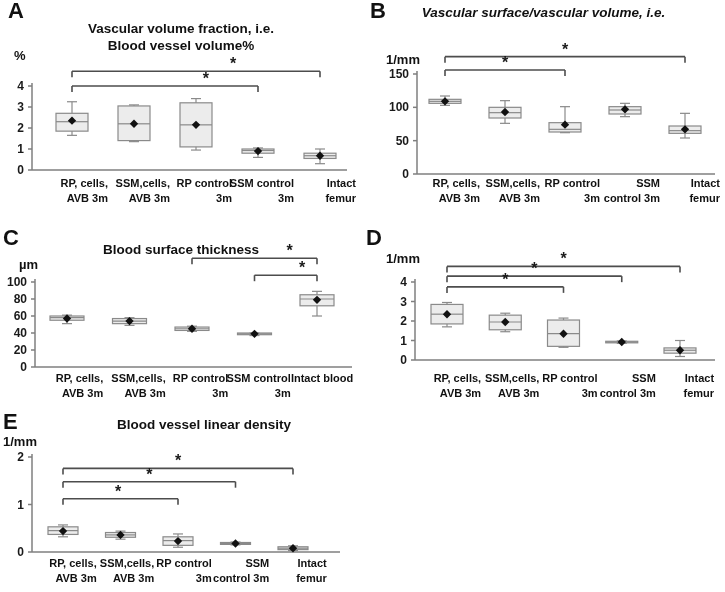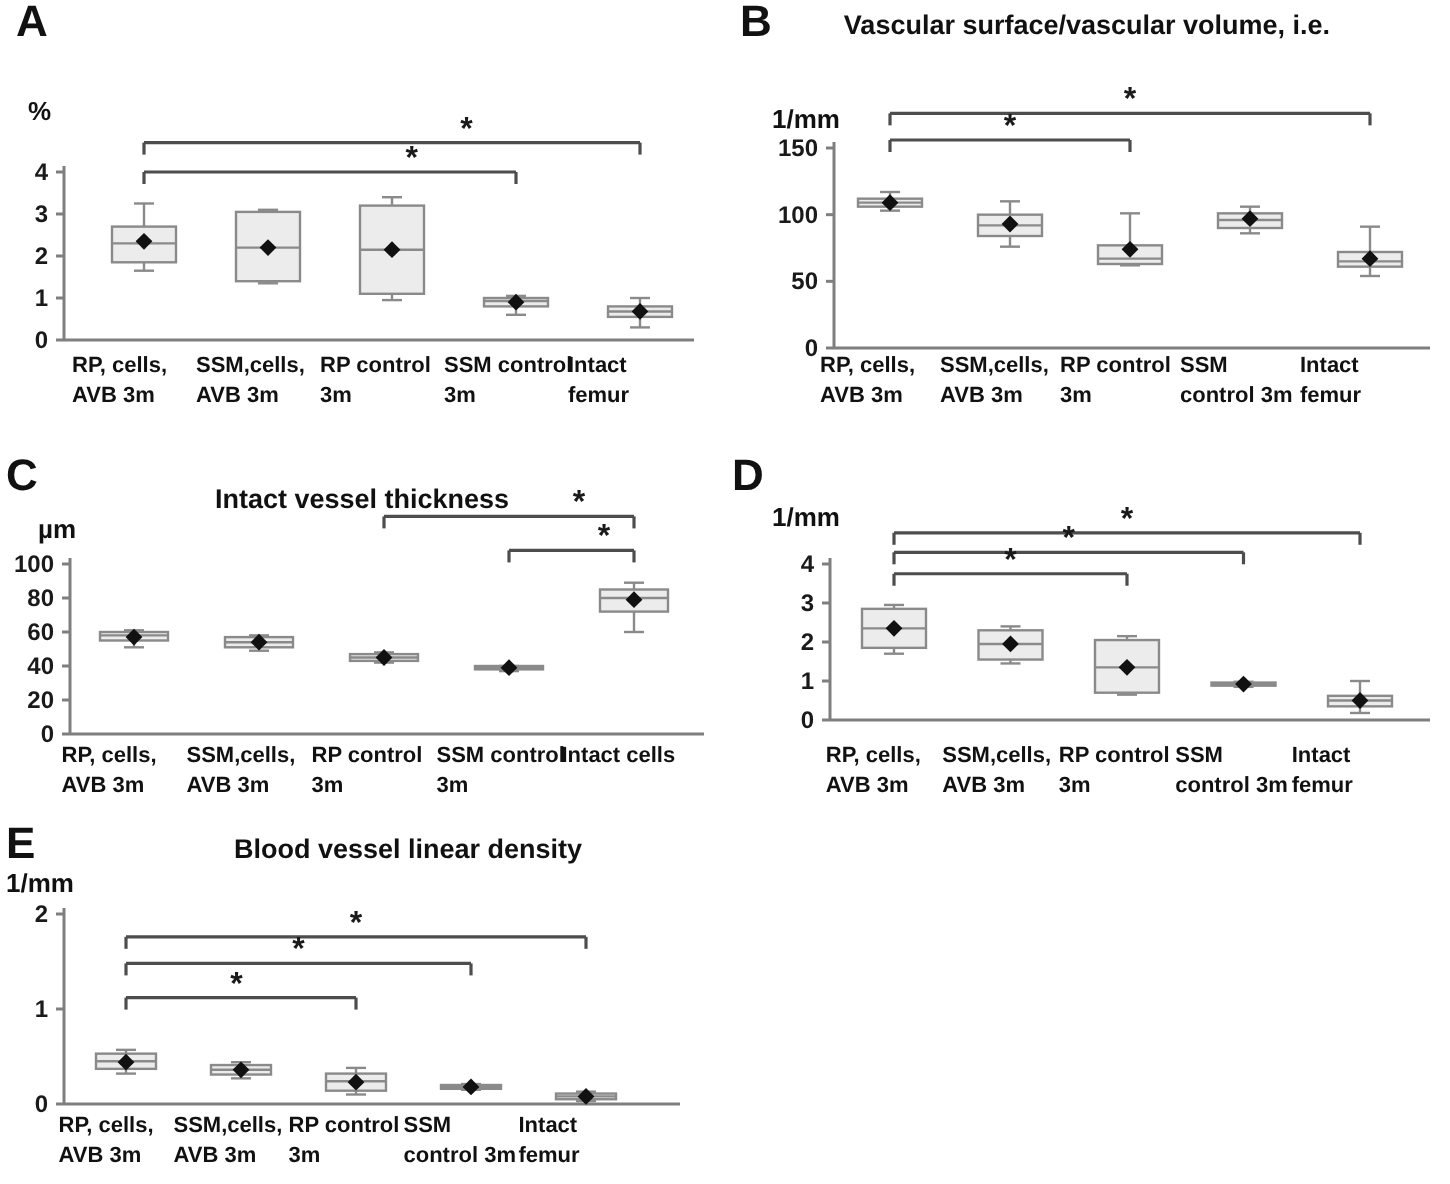--- a/index.html
+++ b/index.html
@@ -13,30 +13,34 @@
   }
   .panel-title{
     position:absolute;left:0;right:0;text-align:center;
     font-size:13.5px;font-weight:bold;line-height:17px;color:#111;
   }
   .y-unit{position:absolute;font-size:13px;font-weight:bold;color:#111;}
   .plot-svg{position:absolute;left:0;top:0;}
   .plot-svg text{font-family:"Liberation Sans",sans-serif;font-weight:bold;fill:#1a1a1a;}
   .xlabels{position:absolute;}
   .xlabel{
-    position:absolute;text-align:left;font-size:11px;font-weight:bold;
+    position:absolute;text-align:right;font-size:11px;font-weight:bold;
     line-height:15px;color:#111;white-space:nowrap;
   }
 </style>
 </head>
 <body>
 
 <div id="figure">
     <div class="panel" style="left: 0px; top: 0px; width: 362px; height: 225px;">
       <div class="panel-letter" style="left: 8px; top: 0px;">A</div>
+      <div class="panel-title" style="top: 20px;">
+        <div>Vascular volume fraction, i.e.</div>
+        <div>Blood vessel volume%</div>
+      </div>
       <div class="y-unit" style="left: 14px; top: 48px;">%</div>
       <svg class="plot-svg" width="362" height="225">
         <g>
           <line x1="32" y1="83" x2="32" y2="170" stroke="#7f7f7f" stroke-width="1.5"></line>
           <line x1="32" y1="170" x2="347" y2="170" stroke="#7f7f7f" stroke-width="1.5"></line>
           <line x1="28" y1="86" x2="32" y2="86" stroke="#7f7f7f" stroke-width="1.5"></line>
           <text x="24" y="90" text-anchor="end" font-size="12">4</text>
           <line x1="28" y1="107" x2="32" y2="107" stroke="#7f7f7f" stroke-width="1.5"></line>
           <text x="24" y="111" text-anchor="end" font-size="12">3</text>
           <line x1="28" y1="128" x2="32" y2="128" stroke="#7f7f7f" stroke-width="1.5"></line>
@@ -117,21 +121,21 @@
           <div>3m</div>
         </div>
         <div class="xlabel" style="left: 284px; width: 72px;">
           <div>Intact</div>
           <div>femur</div>
         </div>
       </div>
     </div>
     <div class="panel" style="left: 362px; top: 0px; width: 363px; height: 225px;">
       <div class="panel-letter" style="left: 8px; top: 0px;">B</div>
-      <div class="panel-title" style="top: 4px;">
+      <div class="panel-title" style="top: 4px; font-style: italic;">
         <div>Vascular surface/vascular volume, i.e.</div>
       </div>
       <div class="y-unit" style="left: 24px; top: 52px;">1/mm</div>
       <svg class="plot-svg" width="363" height="225">
         <g>
           <line x1="55" y1="71" x2="55" y2="174" stroke="#7f7f7f" stroke-width="1.5"></line>
           <line x1="55" y1="174" x2="353" y2="174" stroke="#7f7f7f" stroke-width="1.5"></line>
           <line x1="51" y1="74" x2="55" y2="74" stroke="#7f7f7f" stroke-width="1.5"></line>
           <text x="47" y="78" text-anchor="end" font-size="12">150</text>
           <line x1="51" y1="107.33333333333333" x2="55" y2="107.33333333333333" stroke="#7f7f7f" stroke-width="1.5"></line>
@@ -213,21 +217,21 @@
         </div>
         <div class="xlabel" style="left: 288px; width: 70px;">
           <div>Intact</div>
           <div>femur</div>
         </div>
       </div>
     </div>
     <div class="panel" style="left: 0px; top: 225px; width: 362px; height: 186px;">
       <div class="panel-letter" style="left: 3px; top: 2px;">C</div>
       <div class="panel-title" style="top: 16px;">
-        <div>Intact vessel thickness</div>
+        <div>Blood surface thickness</div>
       </div>
       <div class="y-unit" style="left: 19px; top: 32px;">µm</div>
       <svg class="plot-svg" width="362" height="186">
         <g>
           <line x1="35" y1="54" x2="35" y2="142" stroke="#7f7f7f" stroke-width="1.5"></line>
           <line x1="35" y1="142" x2="352" y2="142" stroke="#7f7f7f" stroke-width="1.5"></line>
           <line x1="31" y1="57" x2="35" y2="57" stroke="#7f7f7f" stroke-width="1.5"></line>
           <text x="27" y="61" text-anchor="end" font-size="12">100</text>
           <line x1="31" y1="74" x2="35" y2="74" stroke="#7f7f7f" stroke-width="1.5"></line>
           <text x="27" y="78" text-anchor="end" font-size="12">80</text>
@@ -304,21 +308,21 @@
         </div>
         <div class="xlabel" style="left: 155.75px; width: 72.5px;">
           <div>RP control</div>
           <div>3m</div>
         </div>
         <div class="xlabel" style="left: 218.25px; width: 72.5px;">
           <div>SSM control</div>
           <div>3m</div>
         </div>
         <div class="xlabel" style="left: 280.75px; width: 72.5px;">
-          <div>Intact cells</div>
+          <div>Intact blood</div>
         </div>
       </div>
     </div>
     <div class="panel" style="left: 362px; top: 225px; width: 363px; height: 186px;">
       <div class="panel-letter" style="left: 4px; top: 2px;">D</div>
       <div class="y-unit" style="left: 24px; top: 26px;">1/mm</div>
       <svg class="plot-svg" width="363" height="186">
         <g>
           <line x1="53" y1="54" x2="53" y2="135" stroke="#7f7f7f" stroke-width="1.5"></line>
           <line x1="53" y1="135" x2="353" y2="135" stroke="#7f7f7f" stroke-width="1.5"></line>

